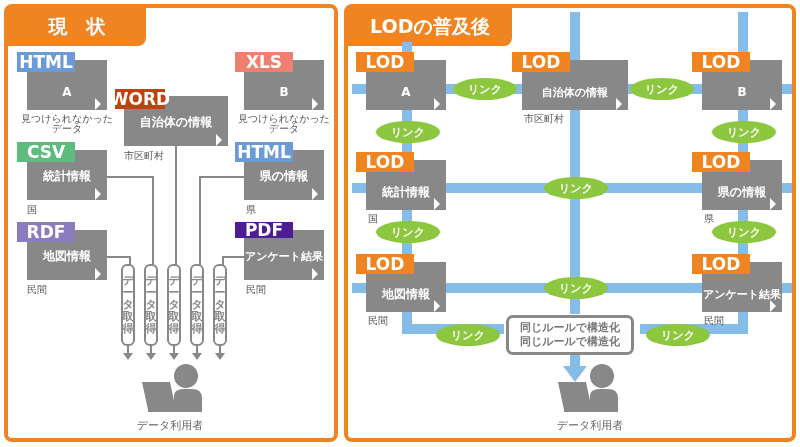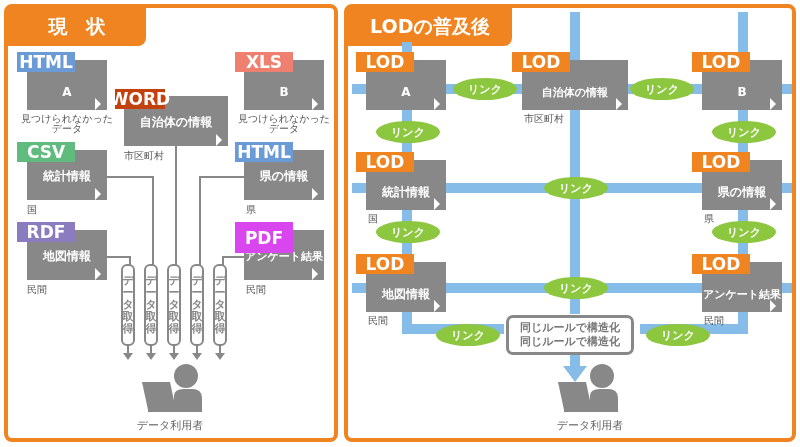--- a/index.html
+++ b/index.html
@@ -84,21 +84,21 @@
   <span class="doc-text" style="padding-top:2px;">地図情報</span>
     <span class="fold"></span>
 </div>
 <div class="tag" style="left:17px;top:222px;width:58px;height:20px;background:#8b7cc0;">RDF</div>
 <div class="cap" style="left:27px;top:285px;">民間</div>
 
 <div class="doc" style="left:244px;top:230px;width:80px;height:50px;">
   <span class="doc-text" style="padding-top:2px;font-size:11px;">アンケート結果</span>
     <span class="fold"></span>
 </div>
-<div class="tag" style="left:235px;top:222px;width:58px;height:31px;background:#d946ef;">PDF</div>
+<div class="tag" style="left:235px;top:222px;width:58px;height:16px;background:#4c1d95;">PDF</div>
 <div class="cap" style="left:246px;top:285px;">民間</div>
 
 <div id="acq-wrap">
     <div class="acq" style="left: 121px; top: 264px;">
       <span>デ</span>
       <span>ー</span>
       <span>タ</span>
       <span>取</span>
       <span>得</span>
     </div>

